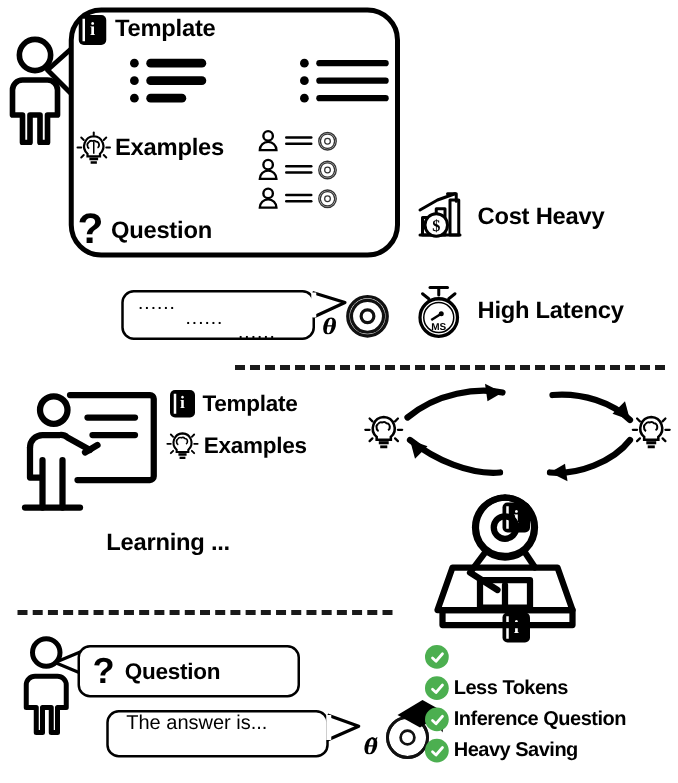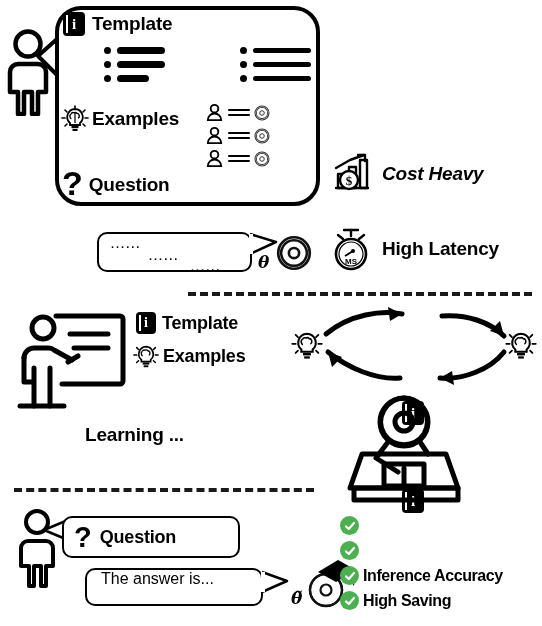--- a/index.html
+++ b/index.html
@@ -212,21 +212,21 @@
         <path d="M6 36 h32"></path>
         <rect x="8" y="22" width="7" height="14"></rect>
         <rect x="19" y="15" width="7" height="21"></rect>
         <rect x="30" y="8" width="7" height="28"></rect>
         <path d="M6 16 L20 8 L34 3"></path>
         <path d="M28 3 L35 3 L35 9"></path>
       </g>
       <circle cx="19" cy="28" r="9" fill="#fff" stroke="#000" stroke-width="2.4"></circle>
       <text x="19" y="33" font-size="13" font-family="Liberation Serif, serif" font-weight="bold" text-anchor="middle" fill="#000">$</text>
     </svg>
-    <span class="label" style="font-size:19px;margin-left:8px;font-style:italic;">Cost Heavy</span>
+    <span class="label" style="font-size:19px;margin-left:8px;">Cost Heavy</span>
   </div>
 
   <div class="abs" style="left:328px;top:225px;display:flex;align-items:center;">
     <svg width="46" height="48" viewBox="0 0 46 48">
       <g stroke="#000" stroke-width="2.4" fill="none" stroke-linecap="round">
         <line x1="16" y1="5" x2="30" y2="5"></line>
         <line x1="23" y1="5" x2="23" y2="11"></line>
         <line x1="10" y1="10" x2="15" y2="14"></line>
         <line x1="36" y1="10" x2="31" y2="14"></line>
       </g>
@@ -410,32 +410,33 @@
             <path d="M2 6.4 L4.8 9 L10 3" fill="none" stroke="#fff" stroke-width="2.2" stroke-linecap="round" stroke-linejoin="round"></path>
           </svg>
       </span>
     </div>
     <div class="benefit">
       <span class="check" style="background:#4CAF50;">
         <svg width="12" height="12" viewBox="0 0 12 12">
             <path d="M2 6.4 L4.8 9 L10 3" fill="none" stroke="#fff" stroke-width="2.2" stroke-linecap="round" stroke-linejoin="round"></path>
           </svg>
       </span>
+      <span class="benefit-text">Less Tokens</span>
     </div>
     <div class="benefit">
       <span class="check" style="background:#4CAF50;">
         <svg width="12" height="12" viewBox="0 0 12 12">
             <path d="M2 6.4 L4.8 9 L10 3" fill="none" stroke="#fff" stroke-width="2.2" stroke-linecap="round" stroke-linejoin="round"></path>
           </svg>
       </span>
-      <span class="benefit-text">Inference Accuracy</span>
+      <span class="benefit-text">Inference Question</span>
     </div>
     <div class="benefit">
       <span class="check" style="background:#4CAF50;">
         <svg width="12" height="12" viewBox="0 0 12 12">
             <path d="M2 6.4 L4.8 9 L10 3" fill="none" stroke="#fff" stroke-width="2.2" stroke-linecap="round" stroke-linejoin="round"></path>
           </svg>
       </span>
-      <span class="benefit-text">High Saving</span>
+      <span class="benefit-text">Heavy Saving</span>
     </div>
   </div>
 
 </div>
 
 </body></html>

